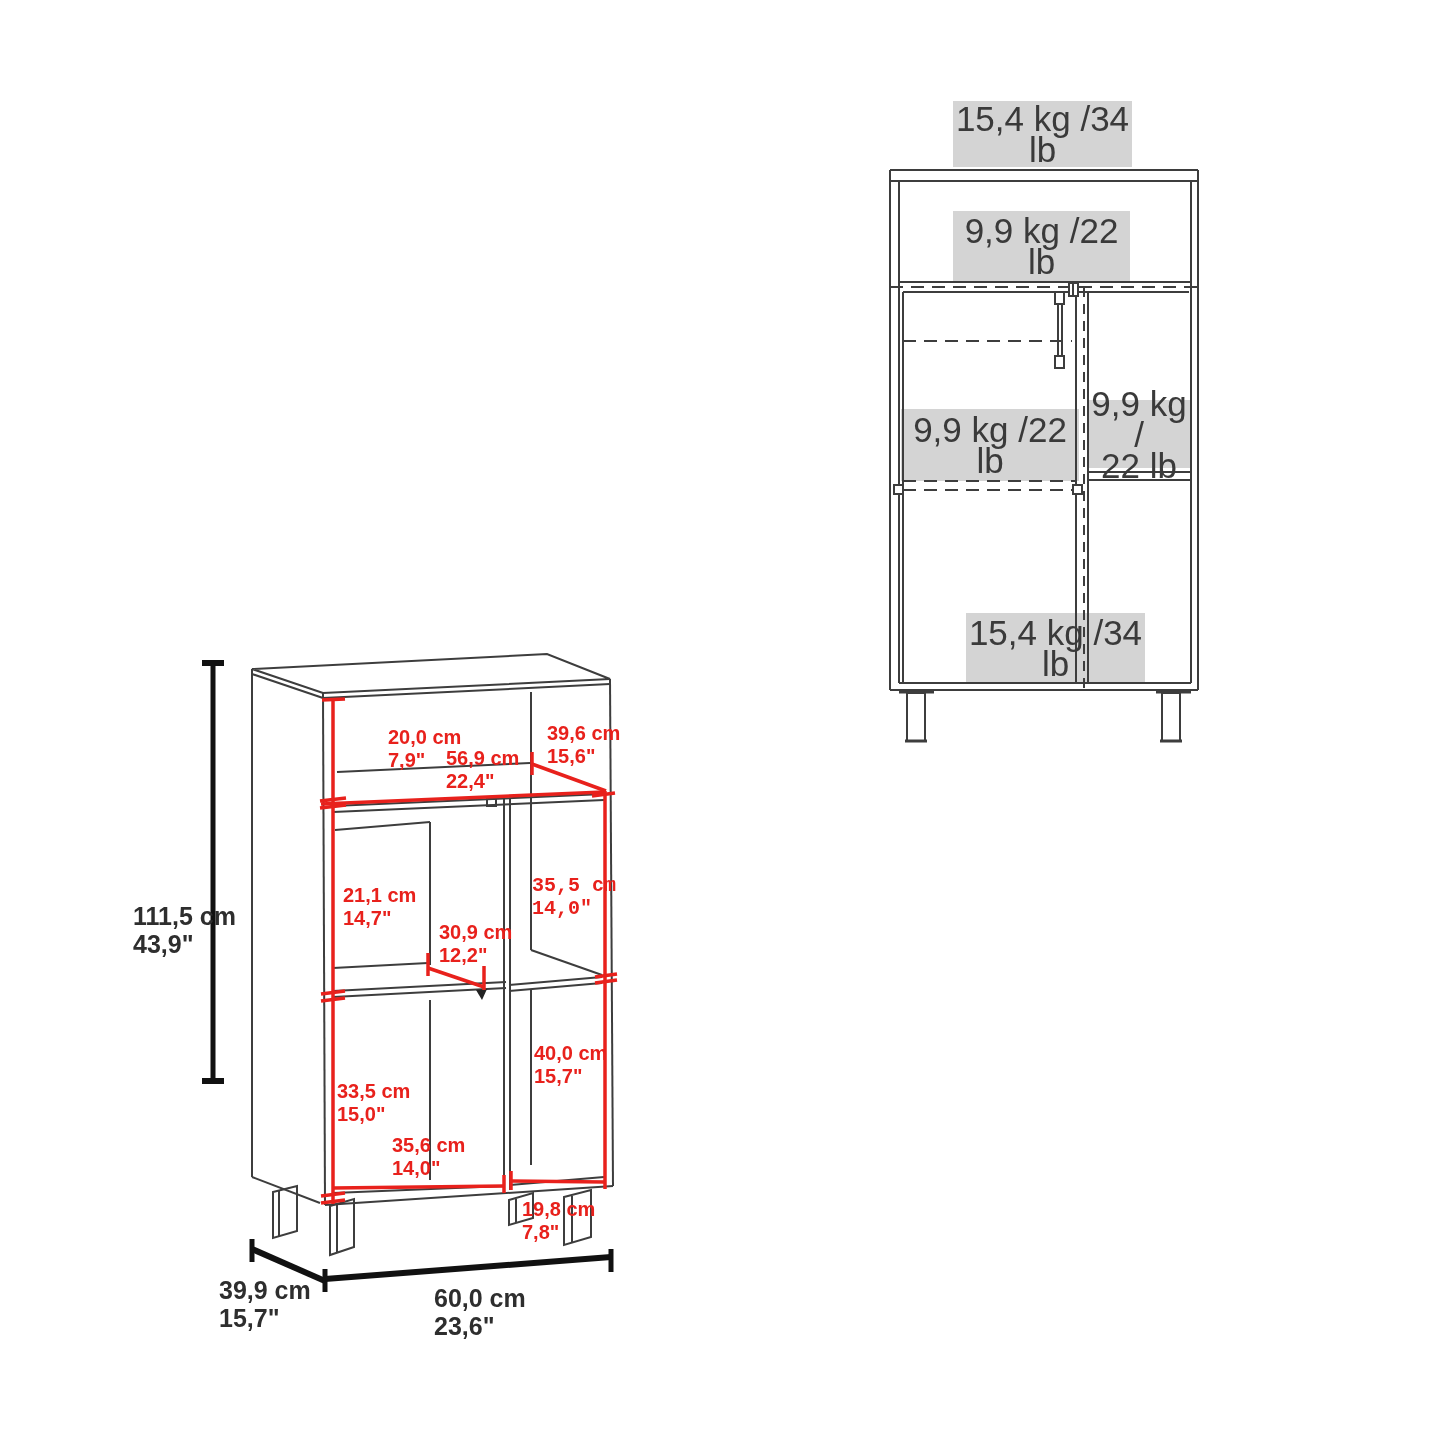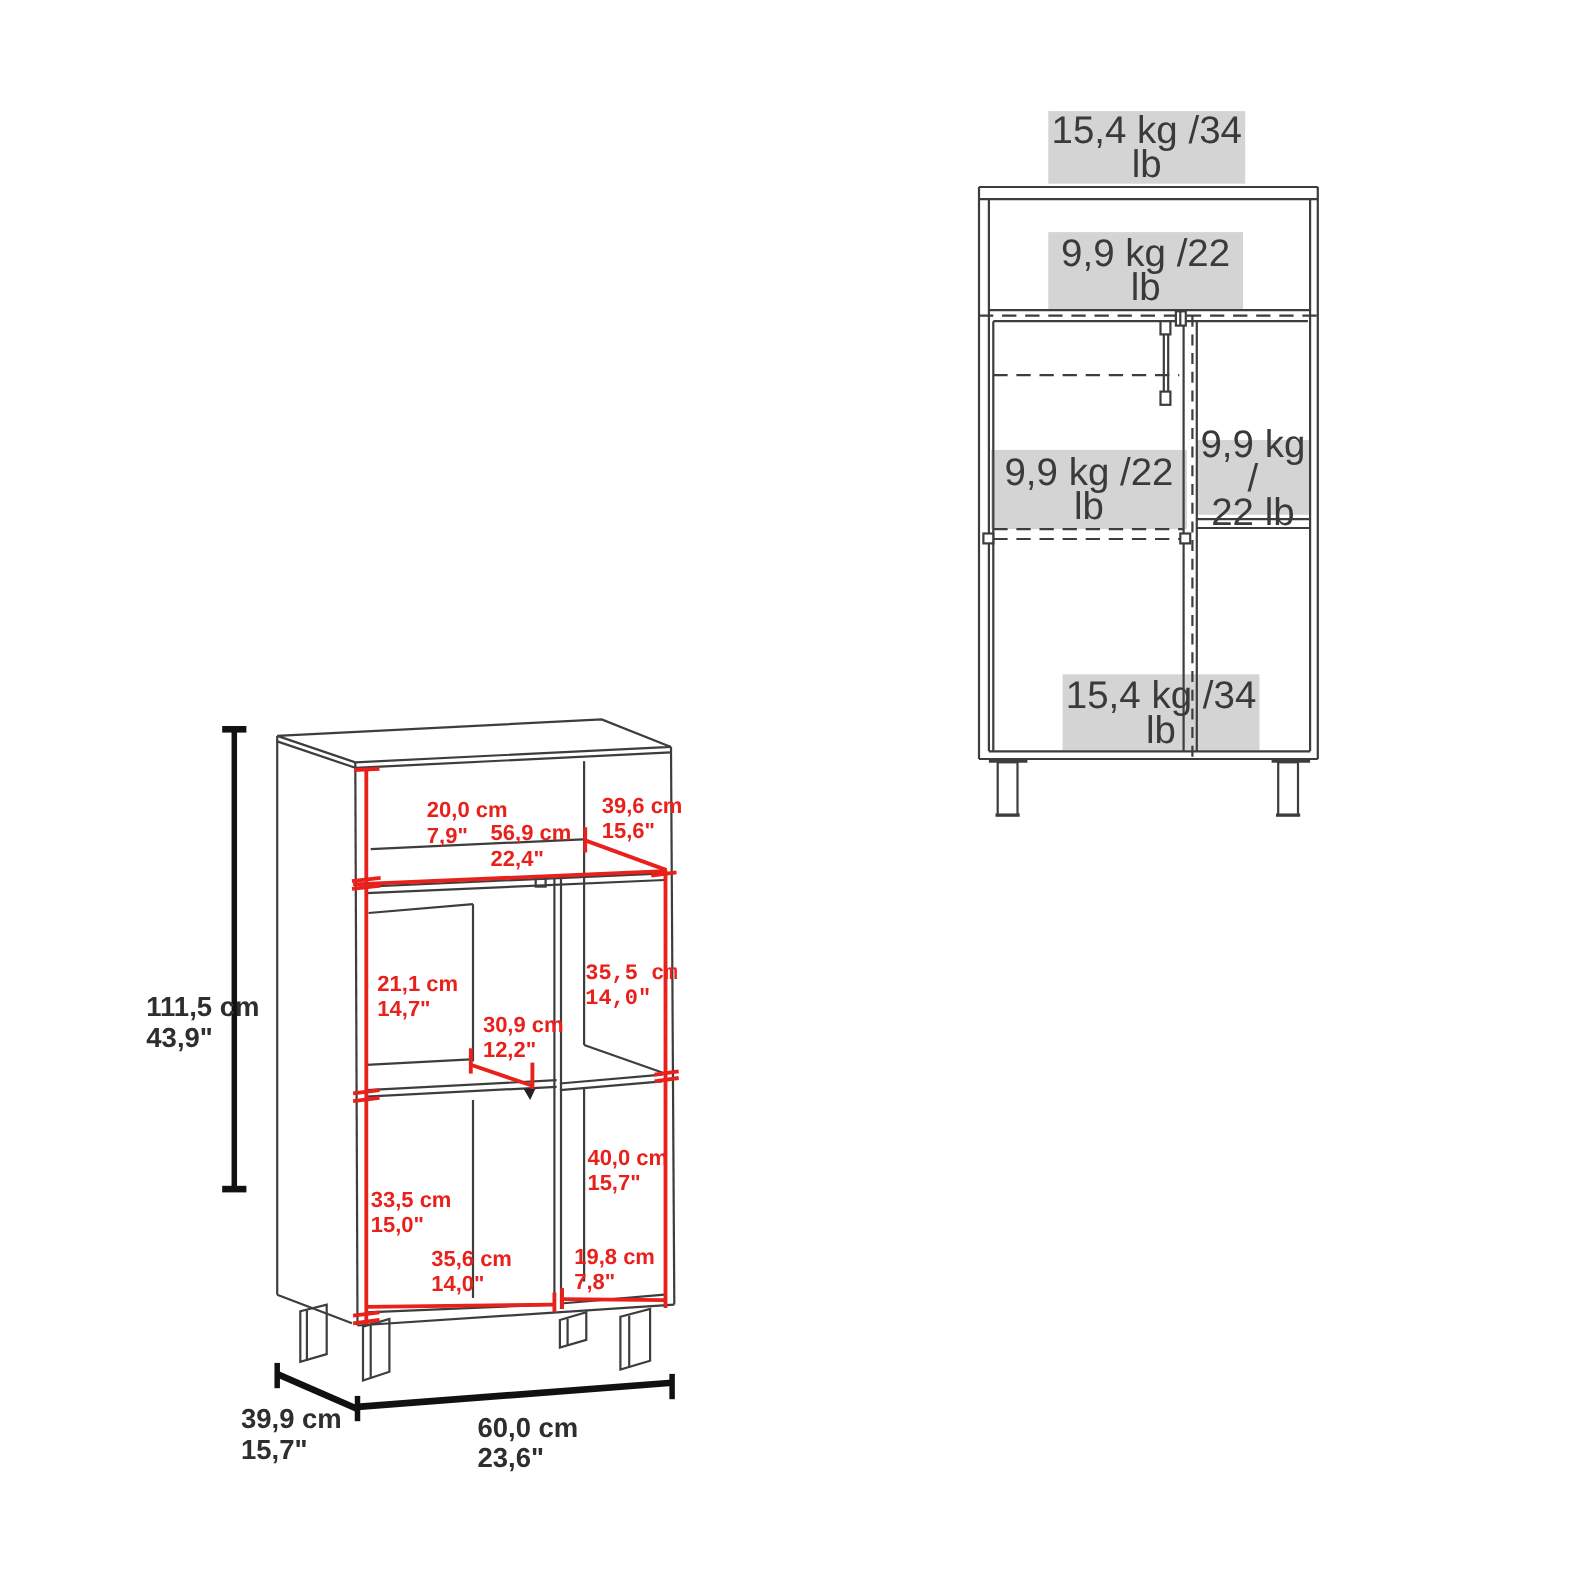--- a/index.html
+++ b/index.html
@@ -227,21 +227,21 @@
   <div class="lbl dim-red" style="left:534px;top:1042px;">
     <div>40,0 cm</div>
     <div>15,7"</div>
   </div>
 
   <div class="lbl dim-red" style="left:392px;top:1134px;">
     <div>35,6 cm</div>
     <div>14,0"</div>
   </div>
 
-  <div class="lbl dim-red" style="left:522px;top:1132px;">
+  <div class="lbl dim-red" style="left:522px;top:1198px;">
     <div>19,8 cm</div>
     <div>7,8"</div>
   </div>
 
   <div class="lbl dim-black" style="left:219px;top:1276px;">
     <div>39,9 cm</div>
     <div>15,7"</div>
   </div>
 
   <div class="lbl dim-black" style="left:434px;top:1284px;">

